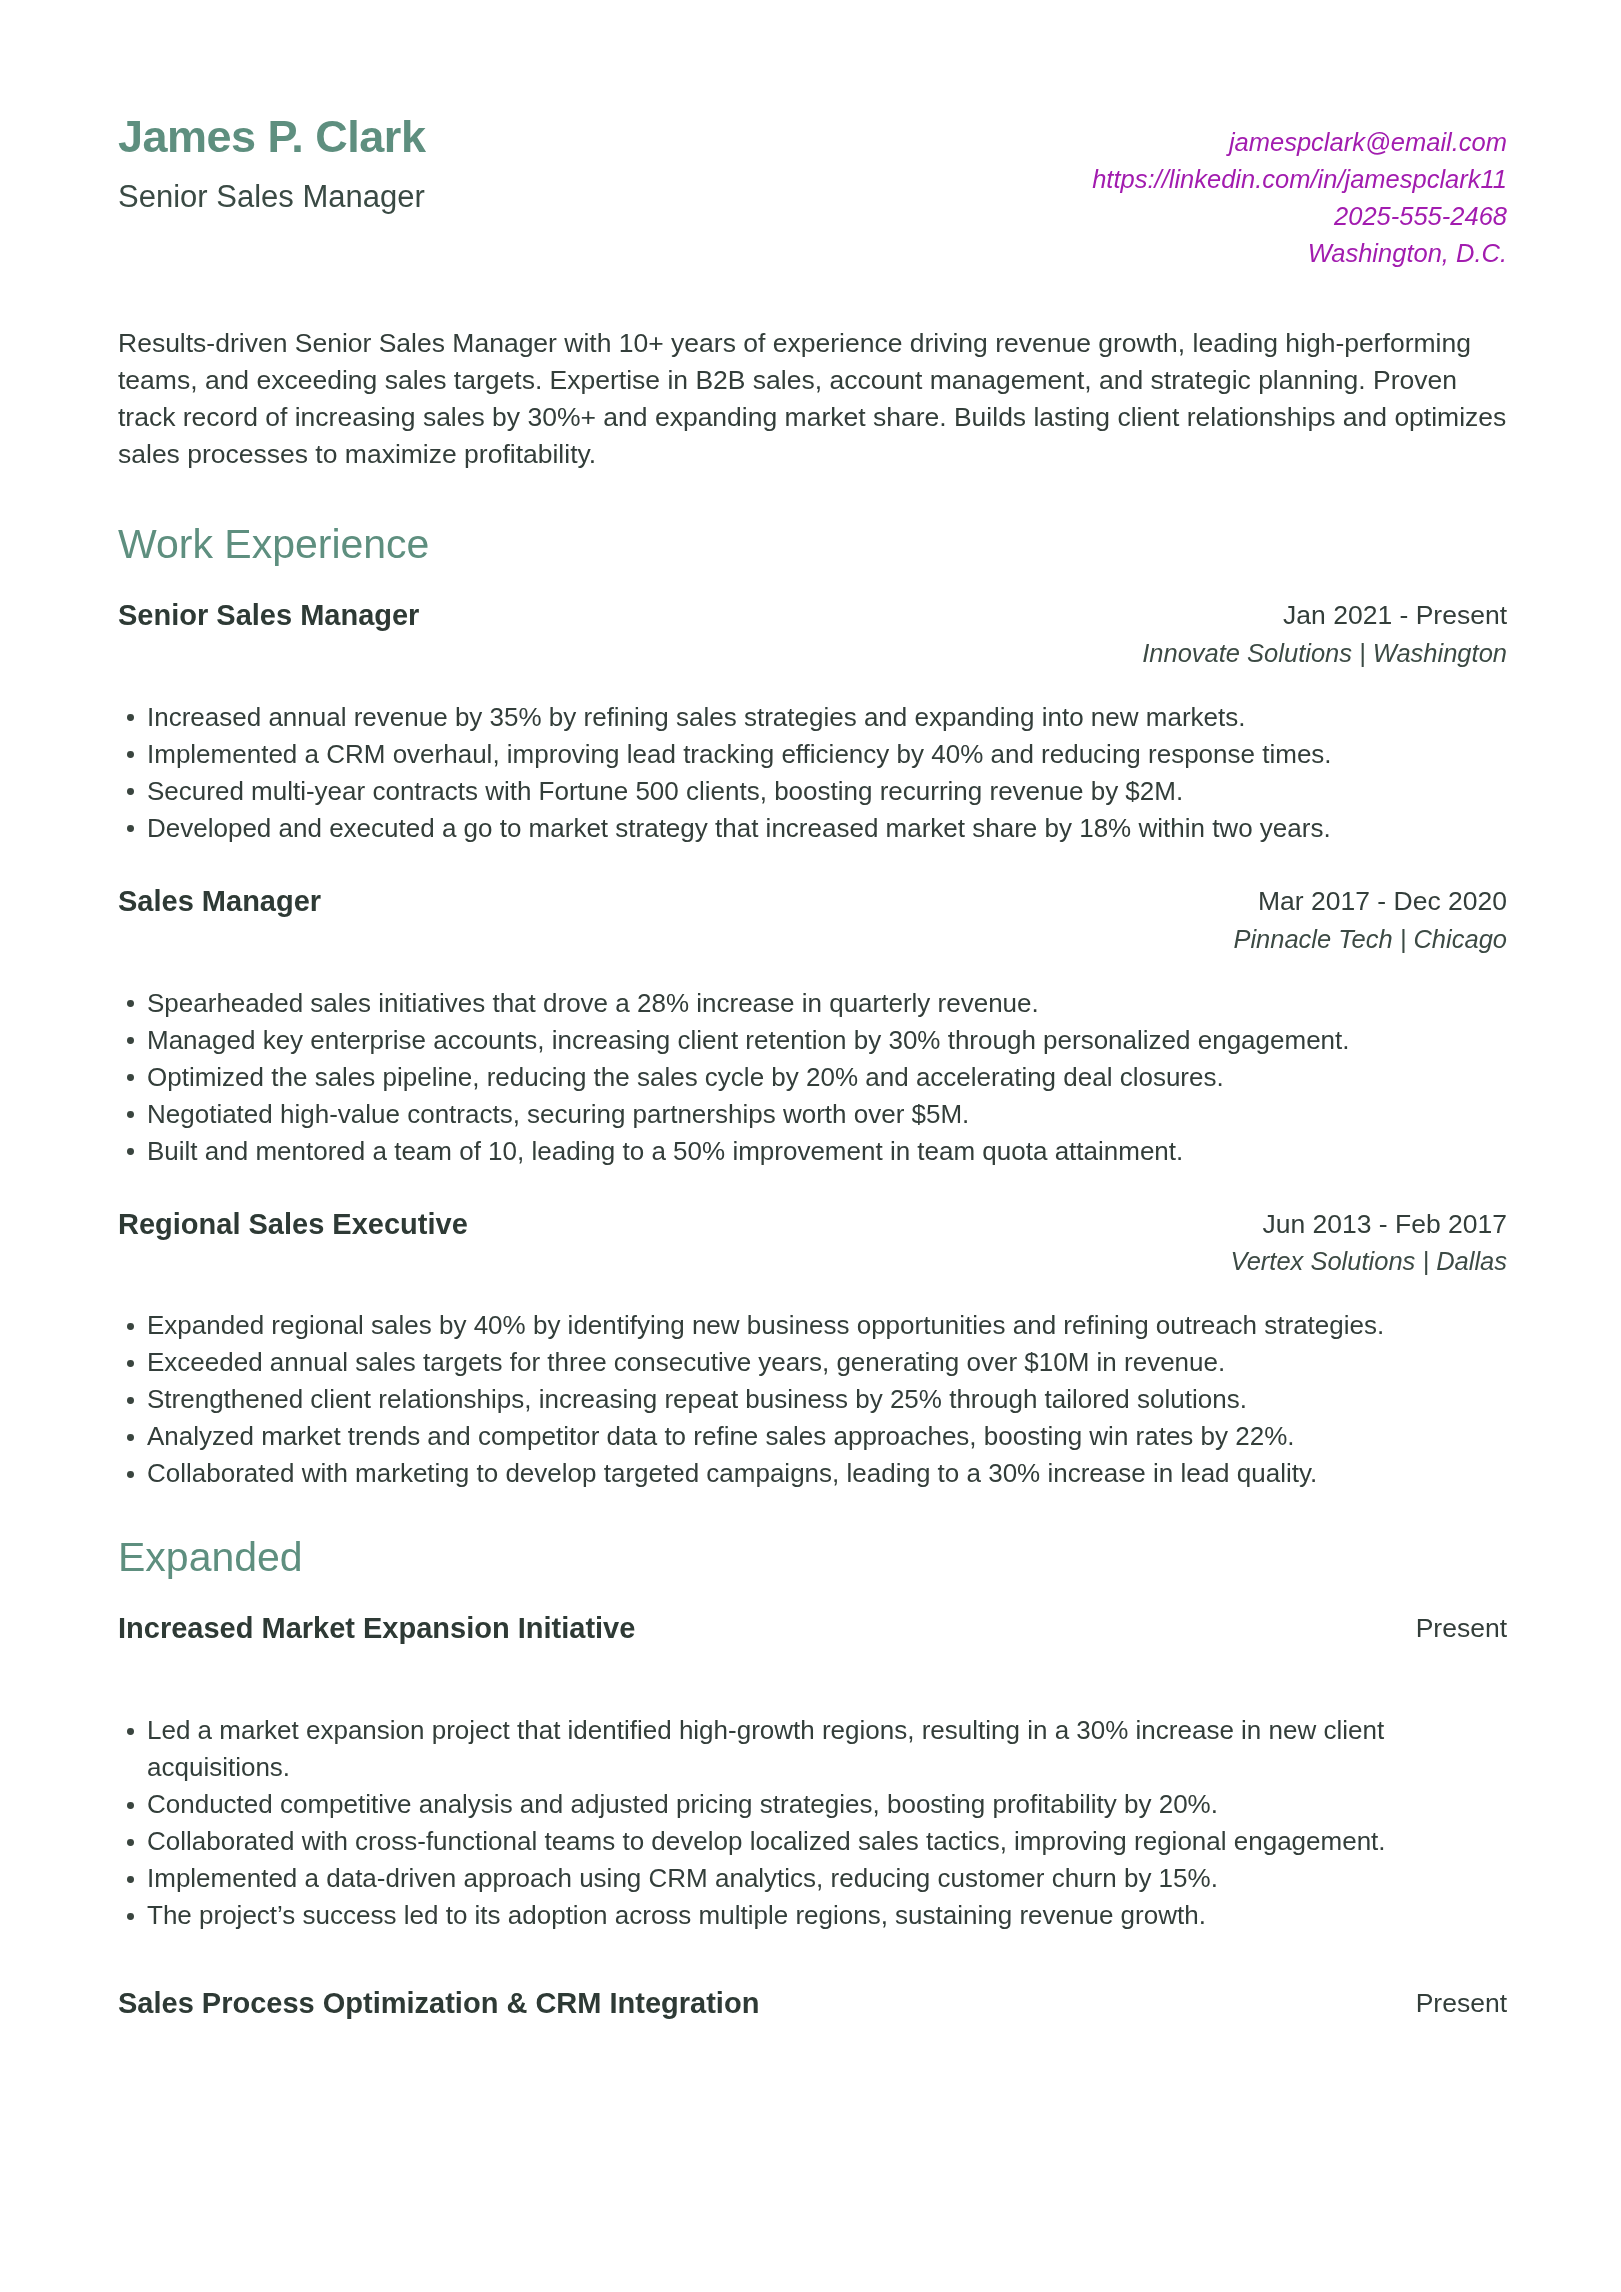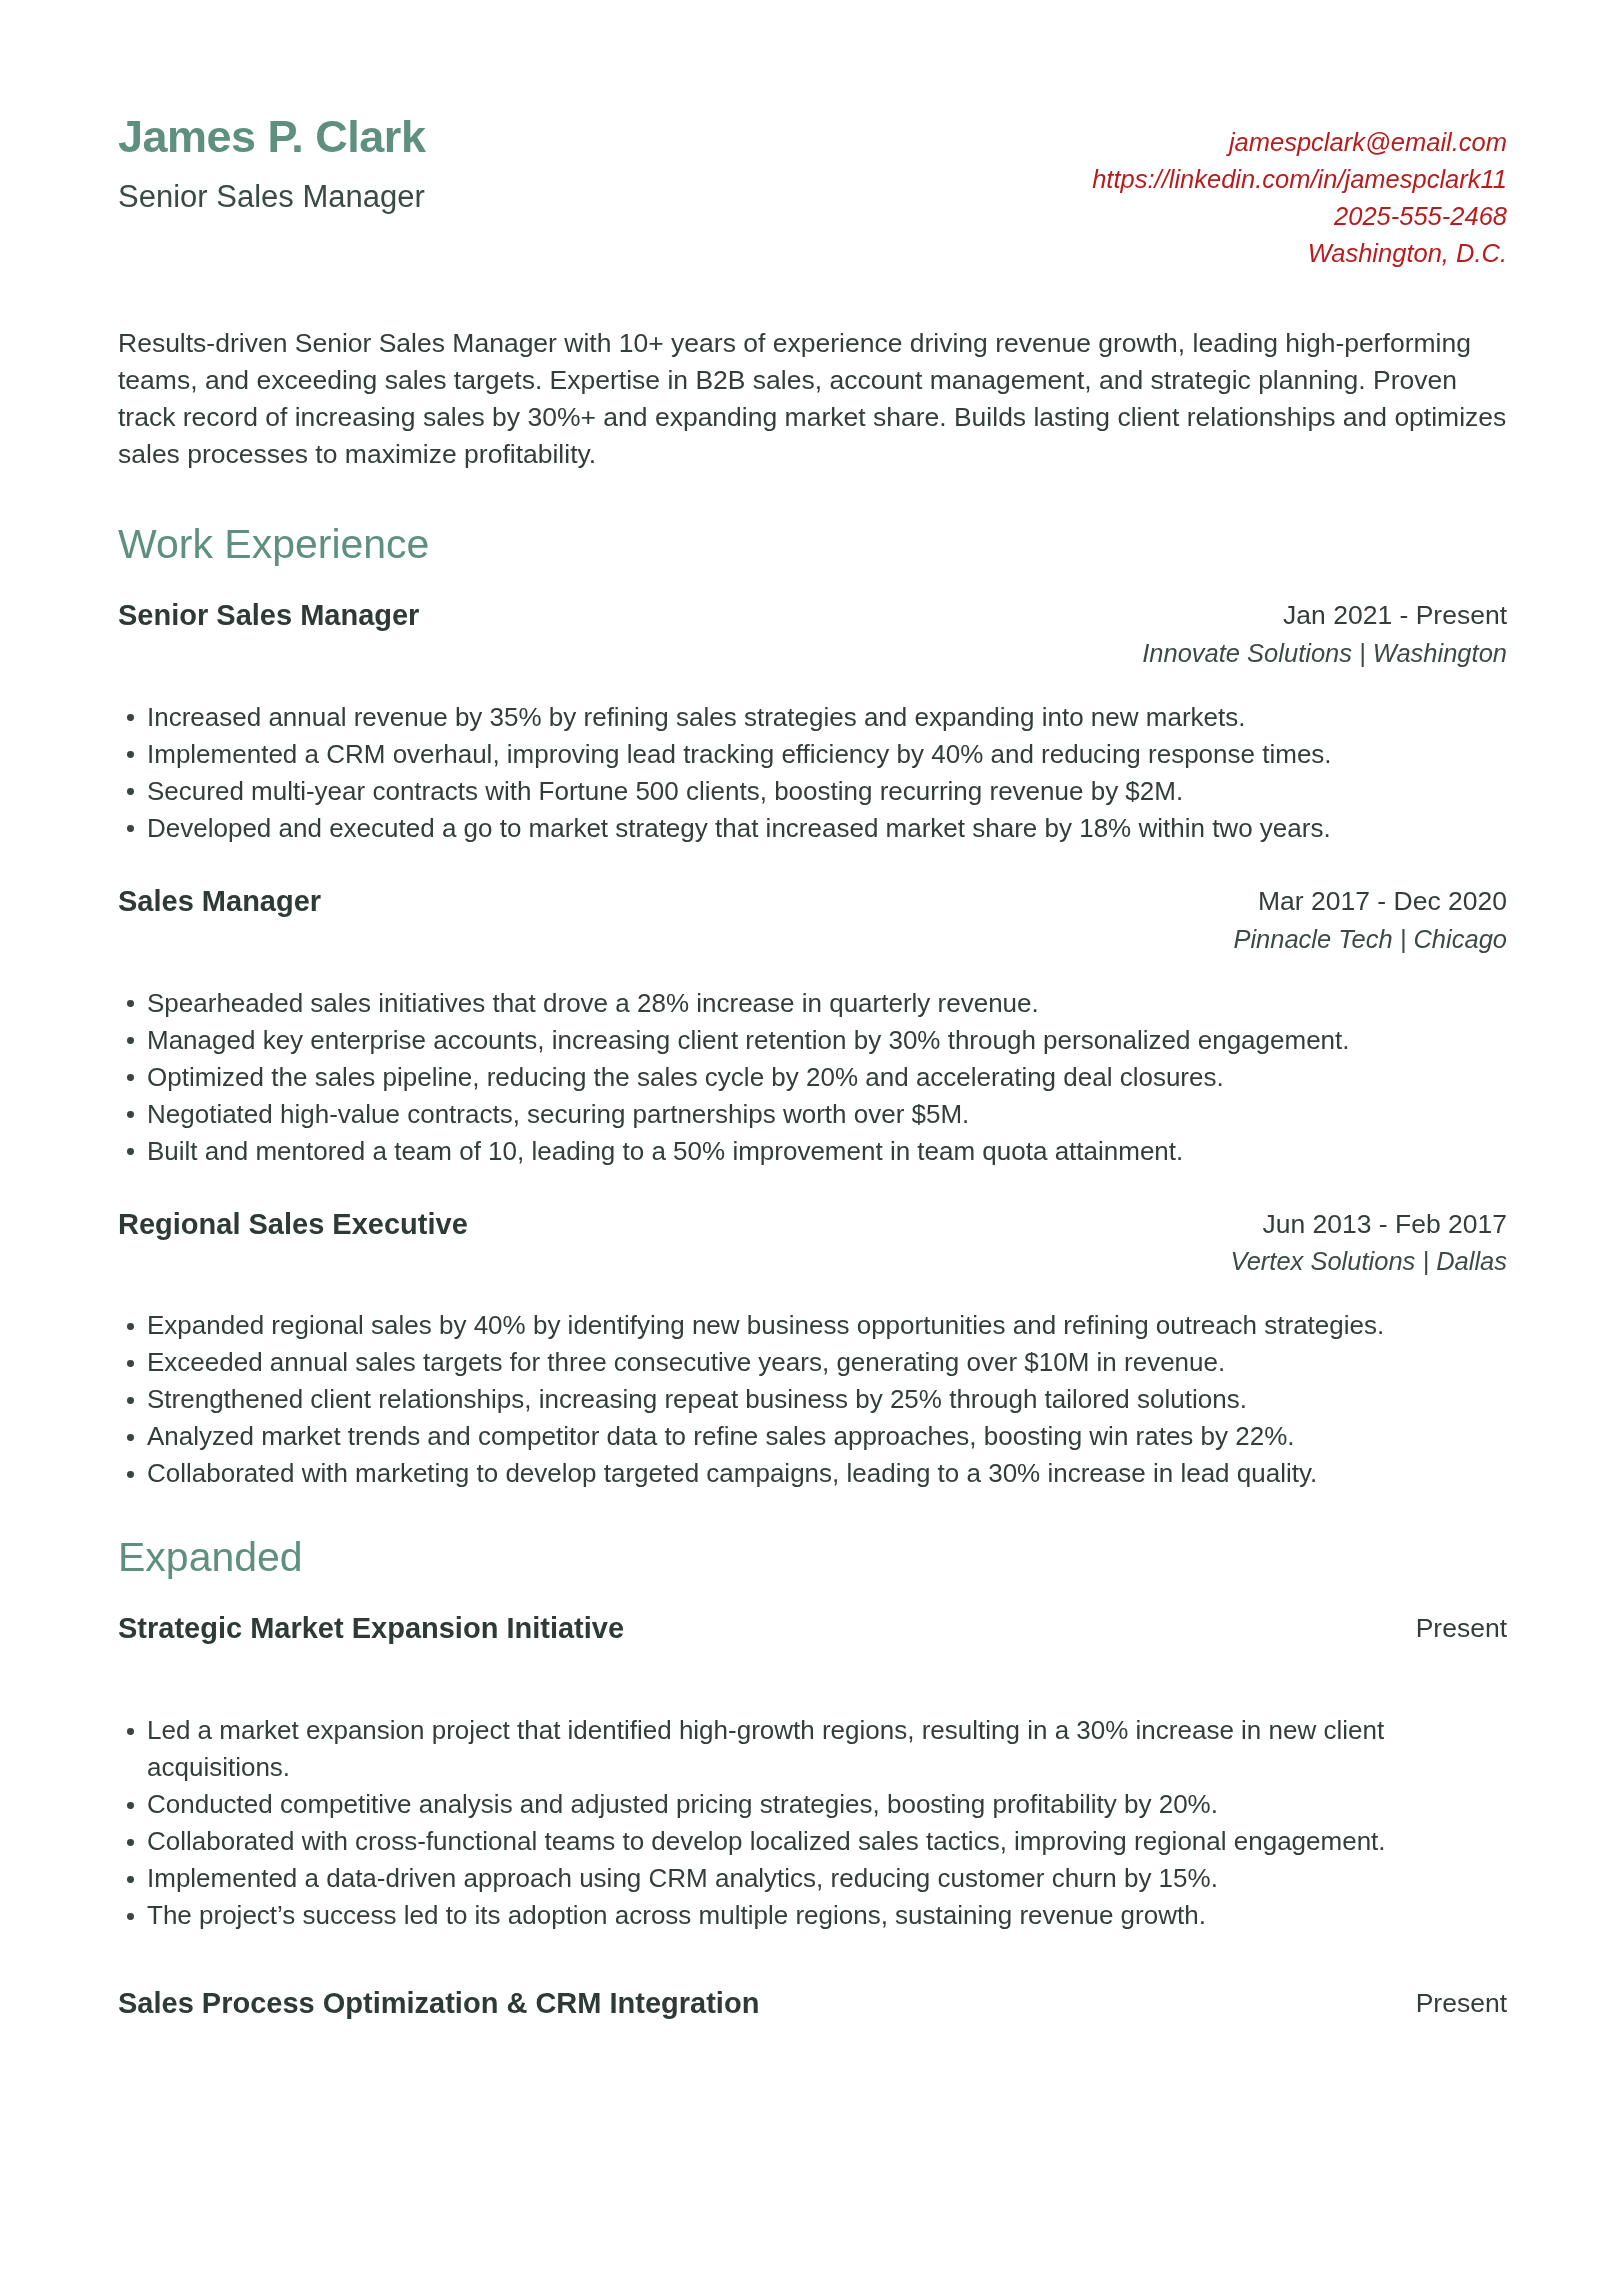--- a/index.html
+++ b/index.html
@@ -30,21 +30,21 @@
     font-size: 31px;
     line-height: 37px;
     color: #3a4a44;
   }
   .contact {
     margin-top: 11.8px;
     text-align: right;
     font-style: italic;
     font-size: 25.5px;
     line-height: 37px;
-    color: #b91c1c;
+    color: #a21caf;
   }
 
   
   .summary {
     margin: 53px 0 0 0;
     font-size: 26.5px;
     line-height: 37px;
     max-width: 1390px;
   }
 
@@ -174,21 +174,21 @@
       <li>Strengthened client relationships, increasing repeat business by 25% through tailored solutions.</li>
       <li>Analyzed market trends and competitor data to refine sales approaches, boosting win rates by 22%.</li>
       <li>Collaborated with marketing to develop targeted campaigns, leading to a 30% increase in lead quality.</li>
     </ul>
   </section>
 
   <h2 class="section-heading projects">Expanded</h2>
 
   <section class="entry first project-entry">
     <div class="entry-head">
-      <h3 class="entry-title">Strategic Market Expansion Initiative</h3>
+      <h3 class="entry-title">Increased Market Expansion Initiative</h3>
       <div class="dates">Present</div>
     </div>
     <ul class="bullets">
       <li>Led a market expansion project that identified high-growth regions, resulting in a 30% increase in new client acquisitions.</li>
       <li>Conducted competitive analysis and adjusted pricing strategies, boosting profitability by 20%.</li>
       <li>Collaborated with cross-functional teams to develop localized sales tactics, improving regional engagement.</li>
       <li>Implemented a data-driven approach using CRM analytics, reducing customer churn by 15%.</li>
       <li>The project’s success led to its adoption across multiple regions, sustaining revenue growth.</li>
     </ul>
   </section>

